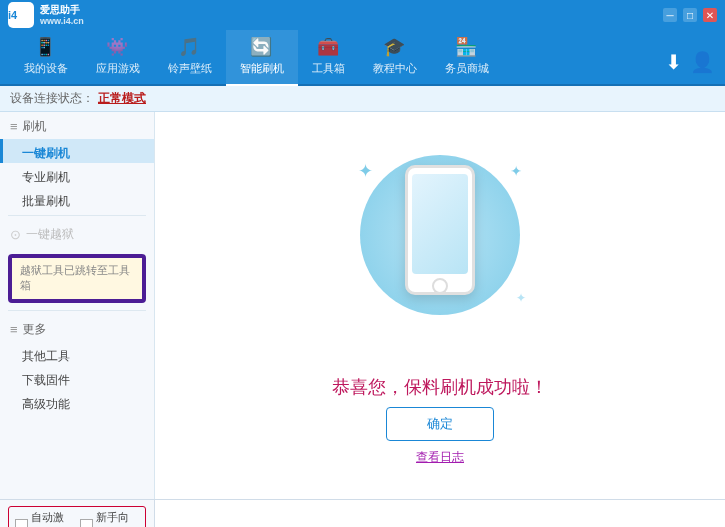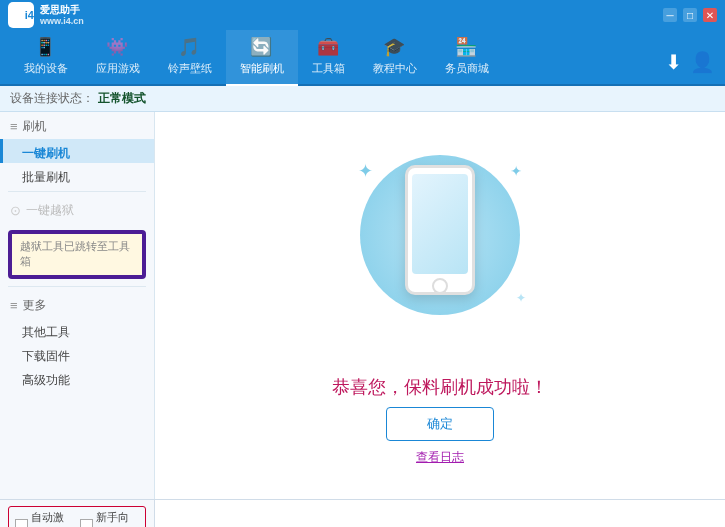--- a/index.html
+++ b/index.html
@@ -19,21 +19,21 @@
       align-items: center;
       gap: 6px;
       color: white;
       font-size: 13px;
       font-weight: bold;
     }
     .logo-icon {
       width: 26px; height: 26px;
       background: white;
       border-radius: 5px;
-      display: flex; align-items: center; justify-content: flex-end;
+      display: flex; align-items: center; justify-content: flex-start;
       color: #1a87d6;
       font-weight: bold;
       font-size: 11px;
     }
     .logo-text { color: white; font-size: 10px; line-height: 1.2; }
     .title-bar-controls {
       display: flex;
       gap: 6px;
     }
     .title-bar-btn {
@@ -91,21 +91,21 @@
       border-bottom: 1px solid #c8dff0;
       height: 26px;
       display: flex;
       align-items: center;
       padding: 0 10px;
       font-size: 12px;
       color: #333;
       text-align: center;
     }
     .status-label { color: #666; }
-    .status-value { color: #14532d; font-weight: bold; margin-left: 4px; }
+    .status-value { color: #b91c1c; font-weight: bold; margin-left: 4px; text-decoration: underline; }
 
     
     .main-layout {
       display: flex;
       height: calc(527px - 30px - 56px - 26px - 28px);
     }
 
     
     .sidebar {
       width: 155px;
@@ -377,20 +377,23 @@
   <div class="sidebar">
 
     <div class="sidebar-section-header">
       <span class="sidebar-section-icon">≡</span>
       <span>刷机</span>
     </div>
     <div class="sidebar-item active">
       <span>一键刷机</span>
     </div>
     <div class="sidebar-item">
+      <span>专业刷机</span>
+    </div>
+    <div class="sidebar-item">
       <span>批量刷机</span>
     </div>
 
     <div class="sidebar-divider"></div>
 
     <div class="sidebar-section-header">
       <span class="sidebar-section-icon" style="color:#ccc;">⊙</span>
       <span style="color:#bbb;">一键越狱</span>
     </div>
     <div class="sidebar-notice">

